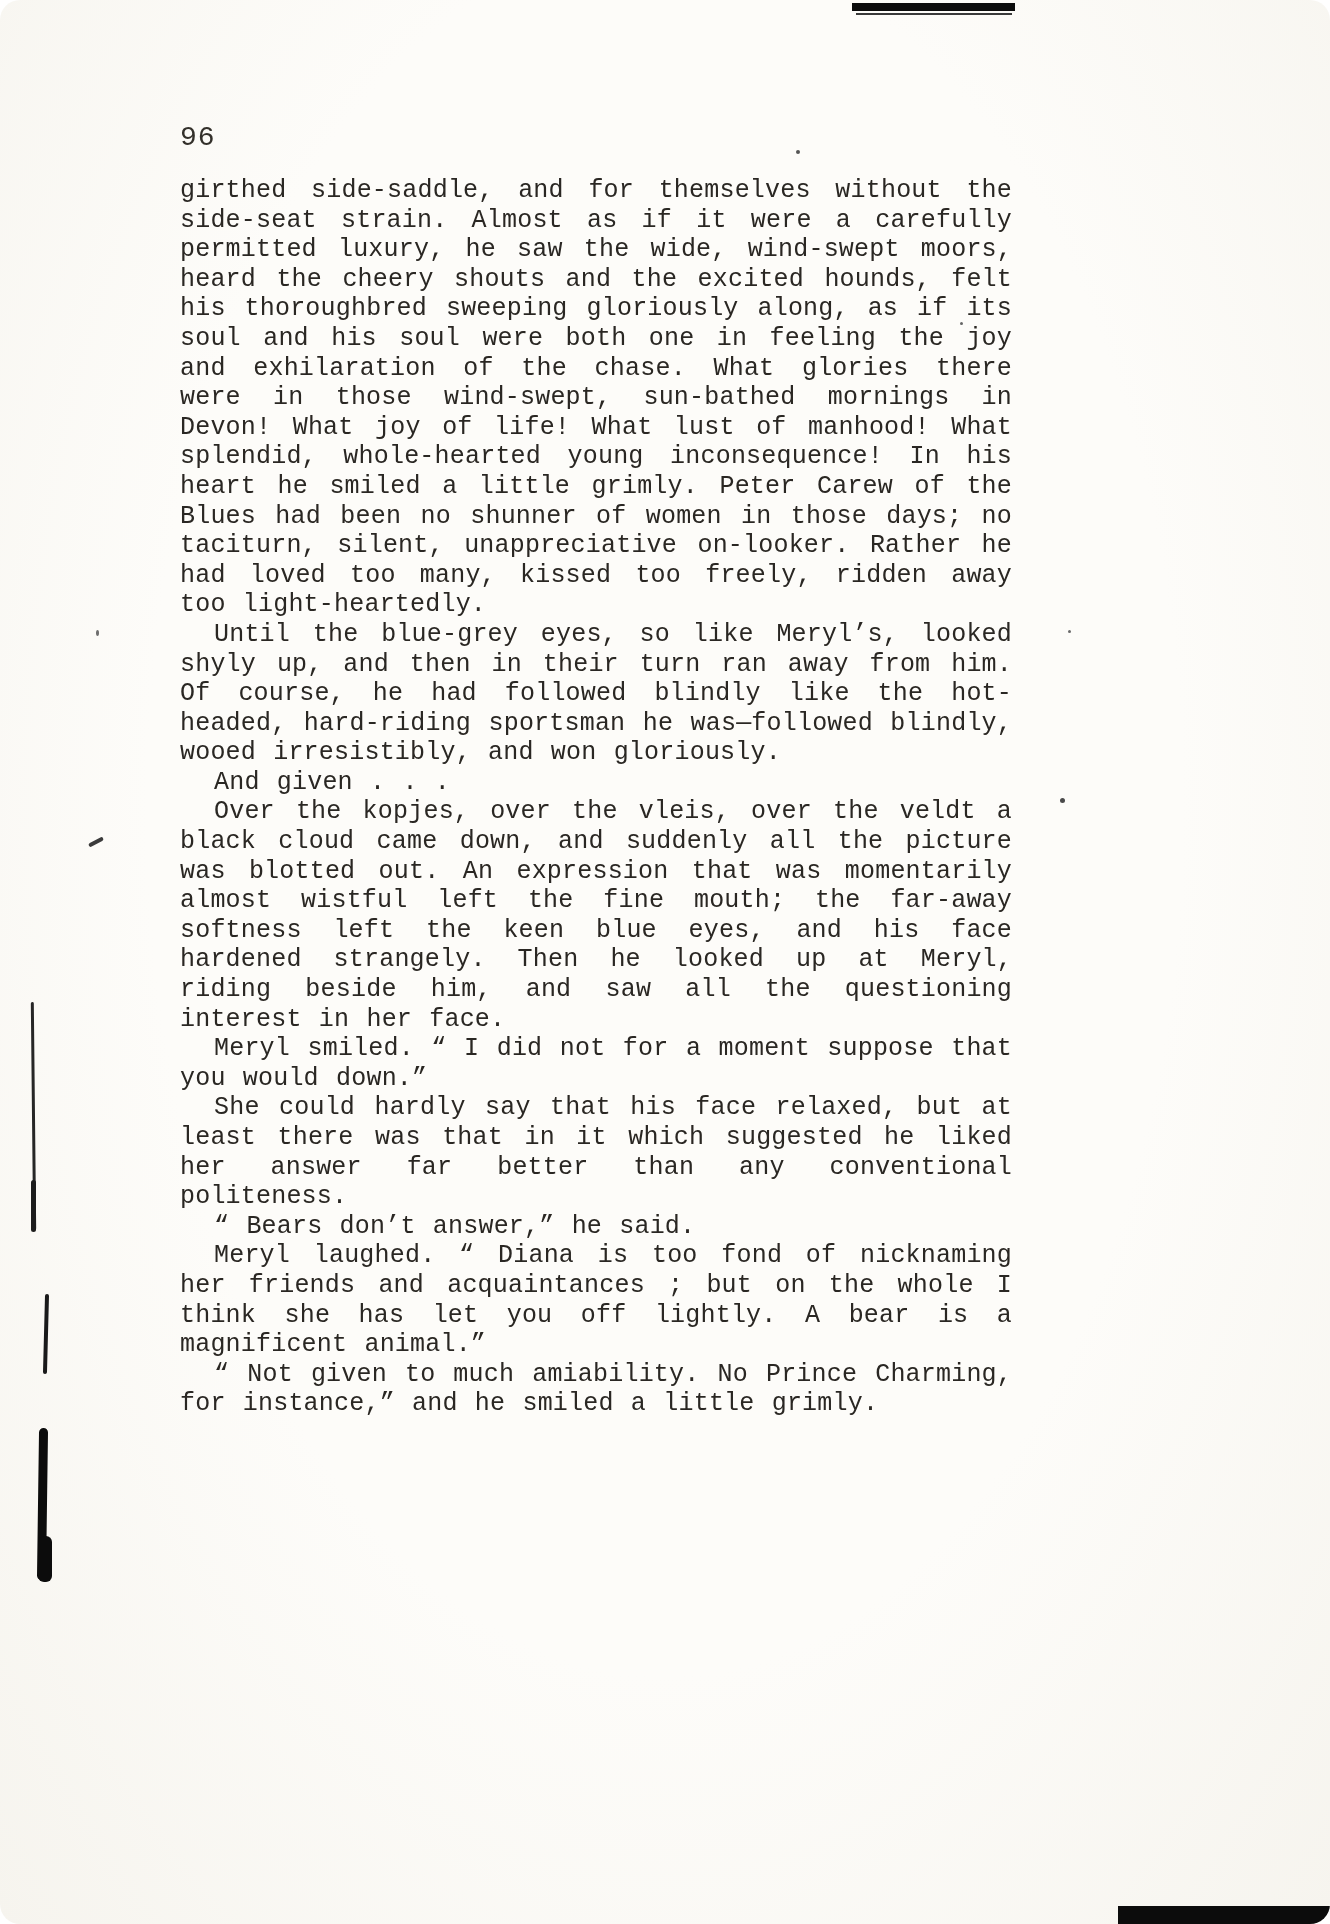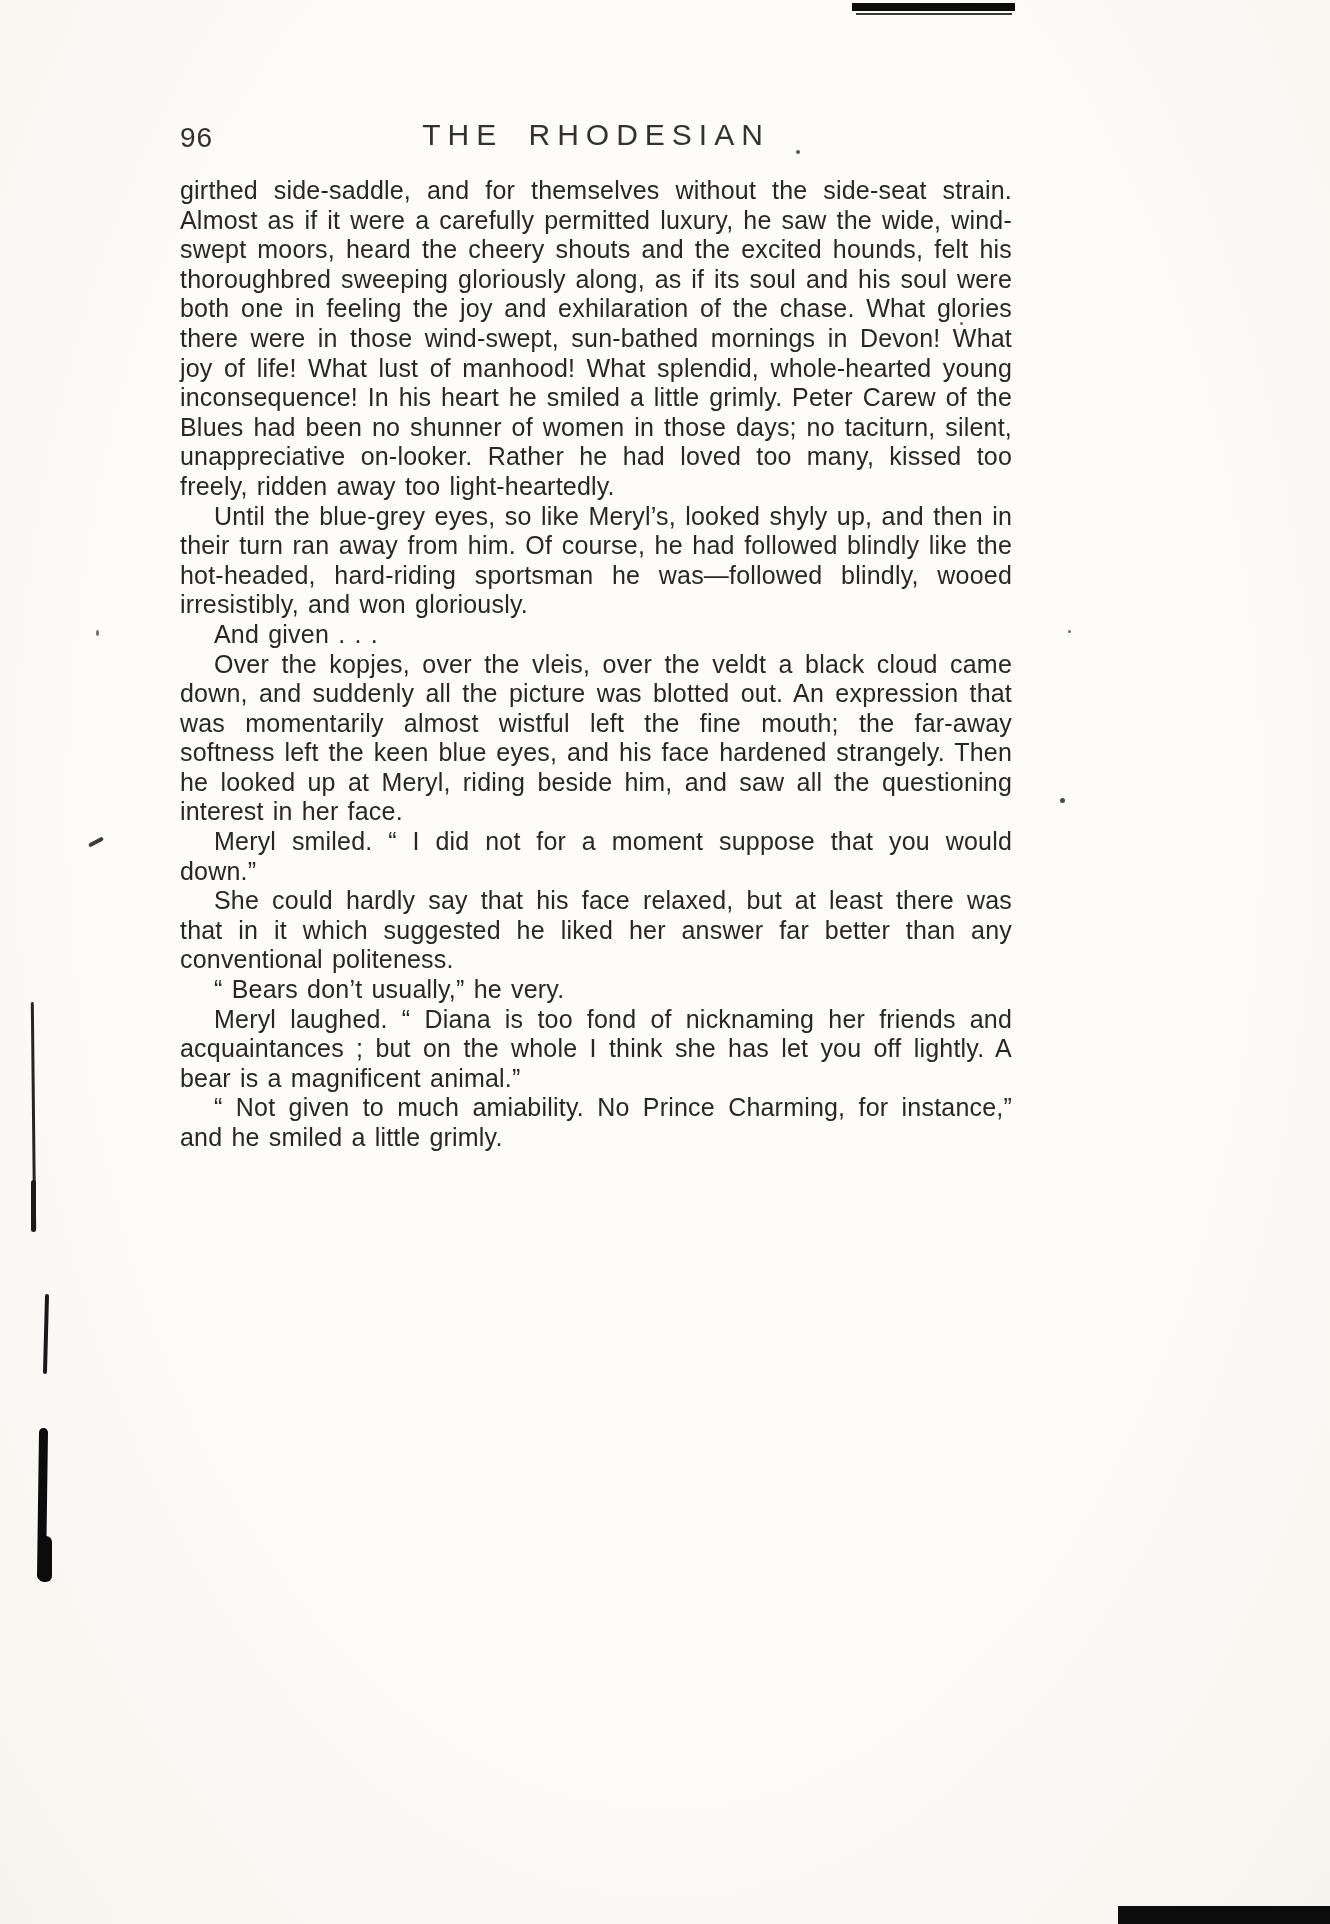--- a/index.html
+++ b/index.html
@@ -6,22 +6,23 @@
     margin: 0;
     padding: 0;
     background: #ffffff;
   }
   .page {
     position: relative;
     width: 1330px;
     height: 1924px;
     overflow: hidden;
     background: radial-gradient(ellipse at 50% 42%, #fdfcf9 55%, #f6f4ee 100%);
-    font-family: Liberation Sans, sans-serif;
+    font-family: Liberation Mono, monospace;
     color: #2a2723;
+    border-radius: 20px;
   }
   
   .page-header {
     position: absolute;
     top: 118px;
     left: 180px;
     width: 832px;
     height: 44px;
   }
   .page-number {
@@ -98,28 +99,27 @@
   <div class="artifact left-thick-blob"></div>
   <div class="artifact check-mark"></div>
   <div class="artifact speck-1"></div>
   <div class="artifact speck-2"></div>
   <div class="artifact speck-3"></div>
   <div class="artifact speck-4"></div>
   <div class="artifact speck-5"></div>
 
   <div class="page-header">
     <span class="page-number">96</span>
-    <span class="page-title">THE RHODESIAN</span>
   </div>
 
   <div class="text-body">
     <p class="noindent">girthed side-saddle, and for themselves without the side-seat strain.  Almost as if it were a carefully permitted luxury, he saw the wide, wind-swept moors, heard the cheery shouts and the excited hounds, felt his thoroughbred sweeping gloriously along, as if its soul and his soul were both one in feeling the joy and exhilaration of the chase.  What glories there were in those wind-swept, sun-bathed mornings in Devon!  What joy of life!  What lust of manhood!  What splendid, whole-hearted young inconsequence!  In his heart he smiled a little grimly.  Peter Carew of the Blues had been no shunner of women in those days; no taciturn, silent, unappreciative on-looker.  Rather he had loved too many, kissed too freely, ridden away too light-heartedly.</p>
     <p>Until the blue-grey eyes, so like Meryl’s, looked shyly up, and then in their turn ran away from him.  Of course, he had followed blindly like the hot-headed, hard-riding sportsman he was—followed blindly, wooed irresistibly, and won gloriously.</p>
     <p>And given . . .</p>
     <p>Over the kopjes, over the vleis, over the veldt a black cloud came down, and suddenly all the picture was blotted out.  An expression that was momentarily almost wistful left the fine mouth; the far-away softness left the keen blue eyes, and his face hardened strangely.  Then he looked up at Meryl, riding beside him, and saw all the questioning interest in her face.</p>
     <p>Meryl smiled.  “ I did not for a moment suppose that you would down.”</p>
     <p>She could hardly say that his face relaxed, but at least there was that in it which suggested he liked her answer far better than any conventional politeness.</p>
-    <p>“ Bears don’t usually,” he very.</p>
+    <p>“ Bears don’t answer,” he said.</p>
     <p>Meryl laughed.  “ Diana is too fond of nicknaming her friends and acquaintances ; but on the whole I think she has let you off lightly.  A bear is a magnificent animal.”</p>
     <p>“ Not given to much amiability.  No Prince Charming, for instance,” and he smiled a little grimly.</p>
   </div>
 
 </div>
 
 </body></html>

